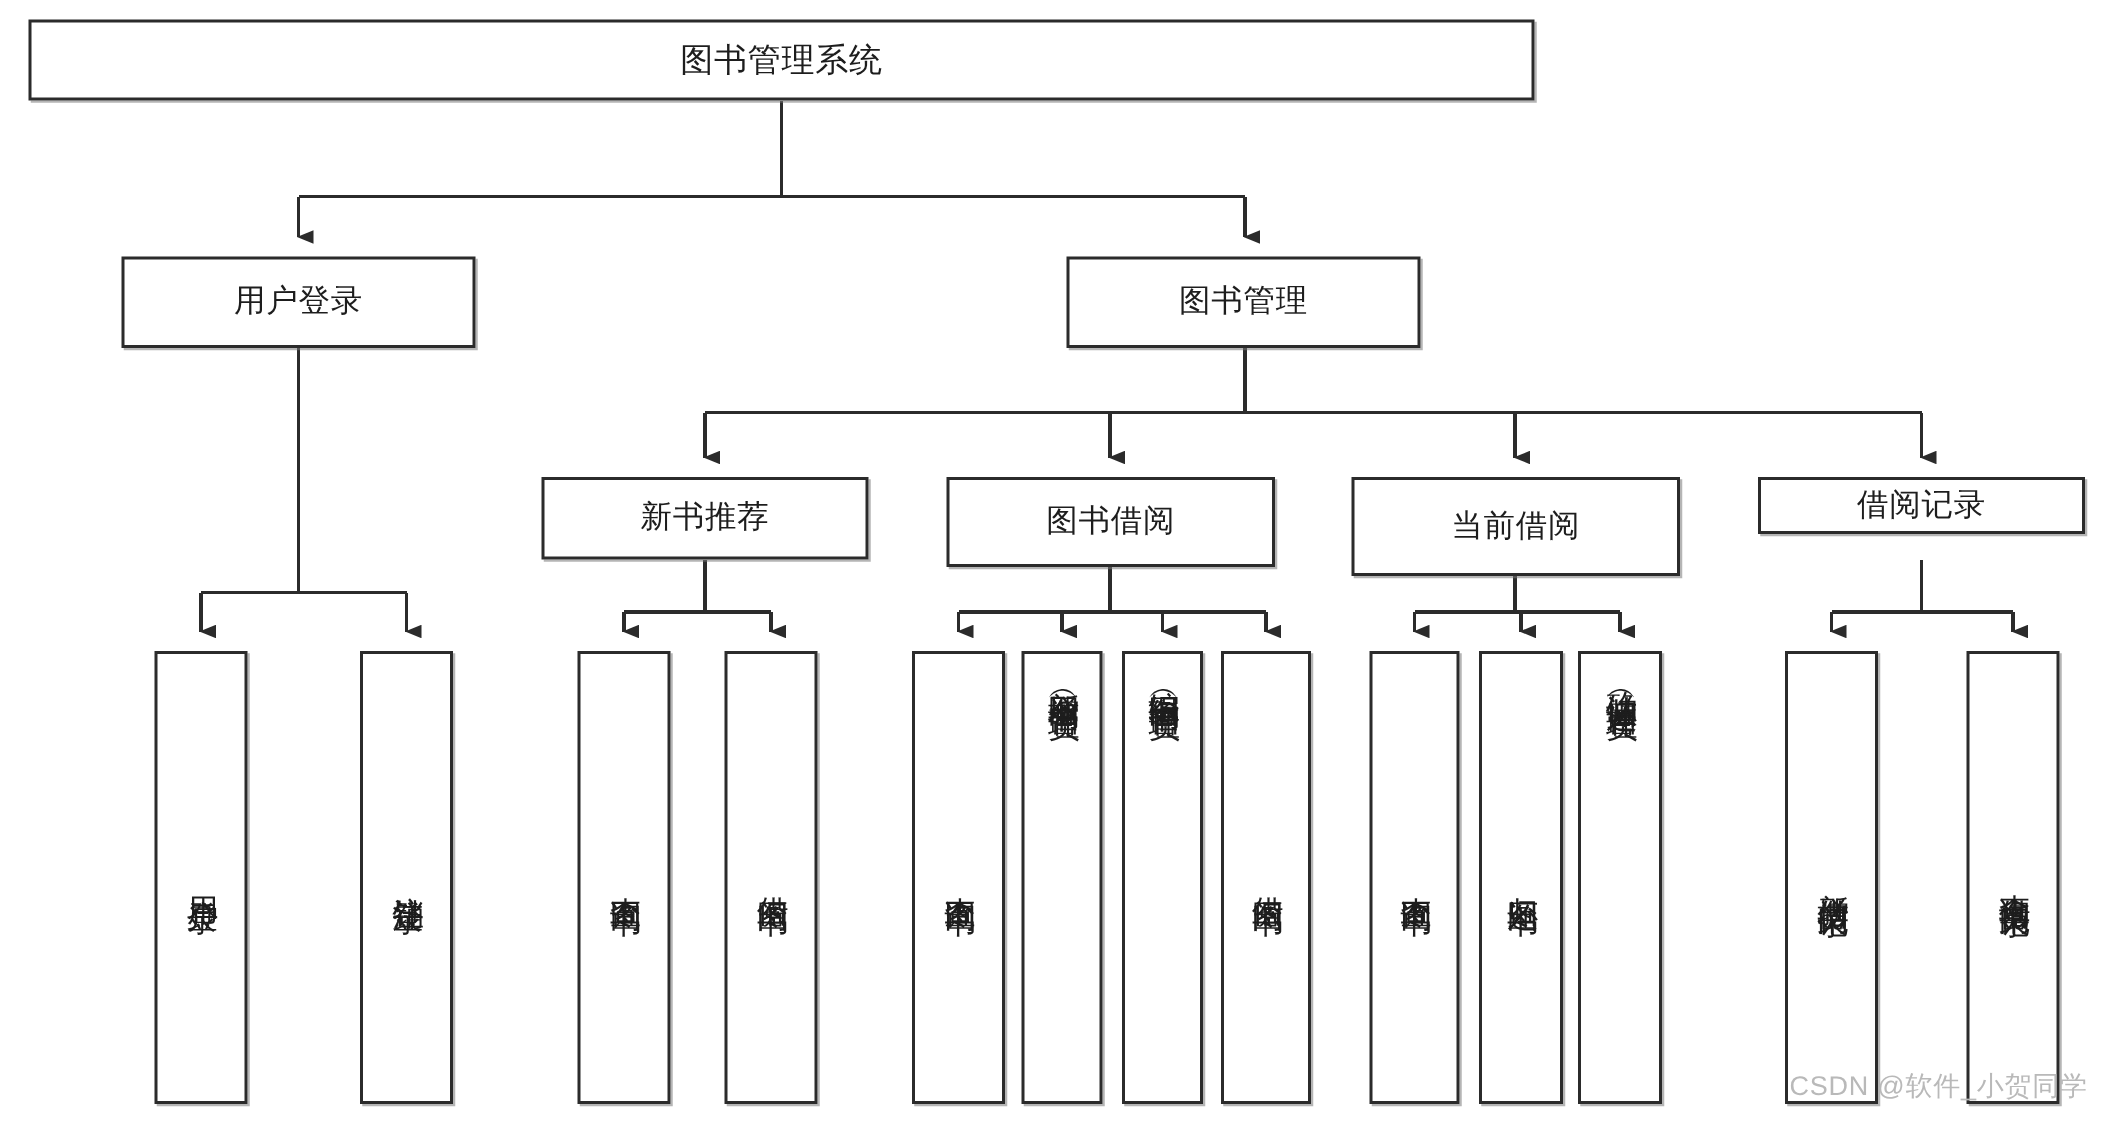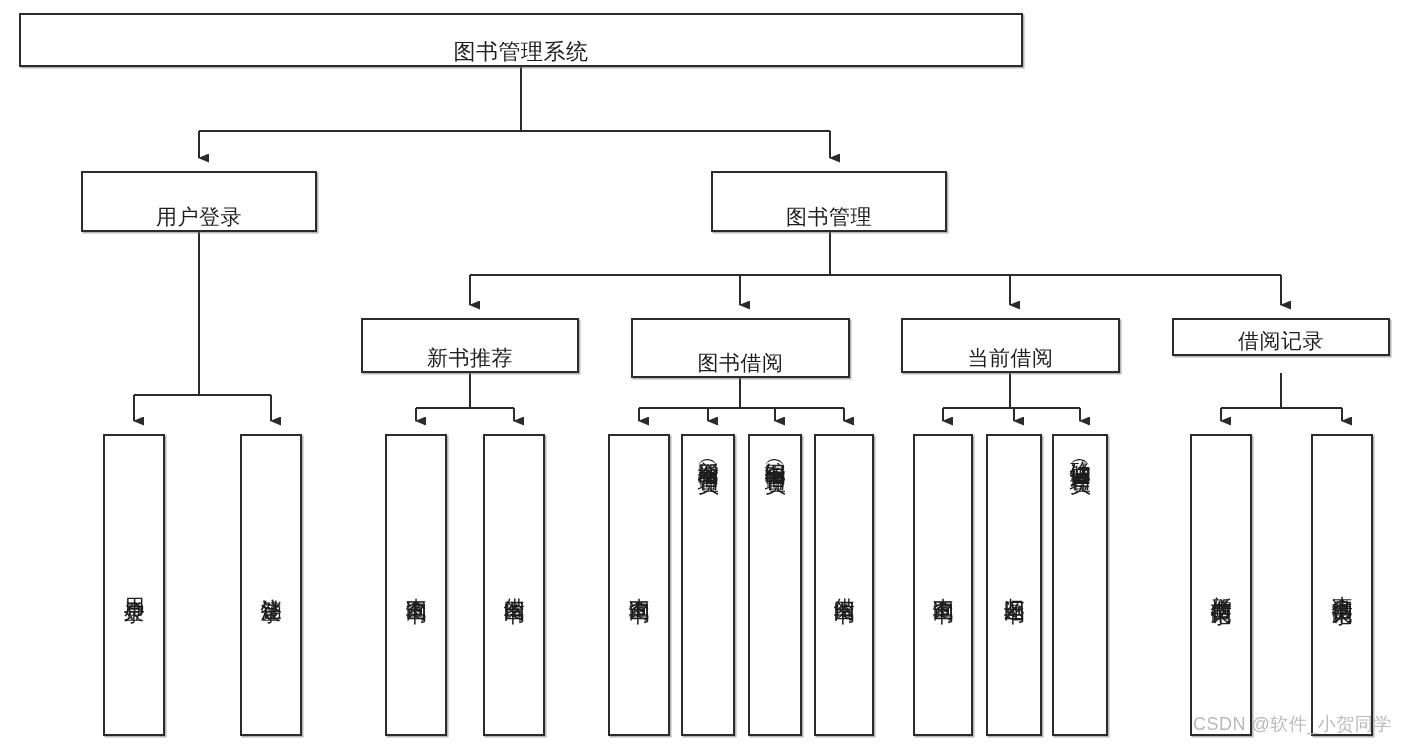--- a/index.html
+++ b/index.html
@@ -26,21 +26,21 @@
     width: 1405px;
     height: 747px;
     pointer-events: none;
   }
   .node-box {
     position: absolute;
     box-sizing: border-box;
     border: 2px solid #2b2b2b;
     background: #ffffff;
     display: flex;
-    align-items: flex-end;
+    align-items: center;
     justify-content: center;
     box-shadow: 1.5px 1.5px 0 0 rgba(120,120,120,0.55);
   }
   .node-label {
     font-size: 21px;
     line-height: 1.18;
     color: #1d1d1d;
     letter-spacing: 0.5px;
     text-align: center;
     white-space: nowrap;
@@ -141,21 +141,21 @@
   <div class="node-box" style="left:711px; top:171px; width:236px; height:61px;">
     <span class="node-label">图书管理</span>
   </div>
 
   <div class="node-box" style="left:361px; top:318px; width:218px; height:55px;">
     <span class="node-label">新书推荐</span>
   </div>
   <div class="node-box" style="left:631px; top:318px; width:219px; height:60px;">
     <span class="node-label">图书借阅</span>
   </div>
-  <div class="node-box" style="left:901px; top:318px; width:219px; height:55px;">
+  <div class="node-box" style="left:901px; top:318px; width:219px; height:66px;">
     <span class="node-label">当前借阅</span>
   </div>
   <div class="node-box" style="left:1172px; top:318px; width:218px; height:38px;">
     <span class="node-label">借阅记录</span>
   </div>
 
   <div class="node-box node-leaf centered" style="left:103px; top:434px; width:62px; height:302px;">
     <span class="node-label">用户登录</span>
   </div>
   <div class="node-box node-leaf centered" style="left:240px; top:434px; width:62px; height:302px;">

